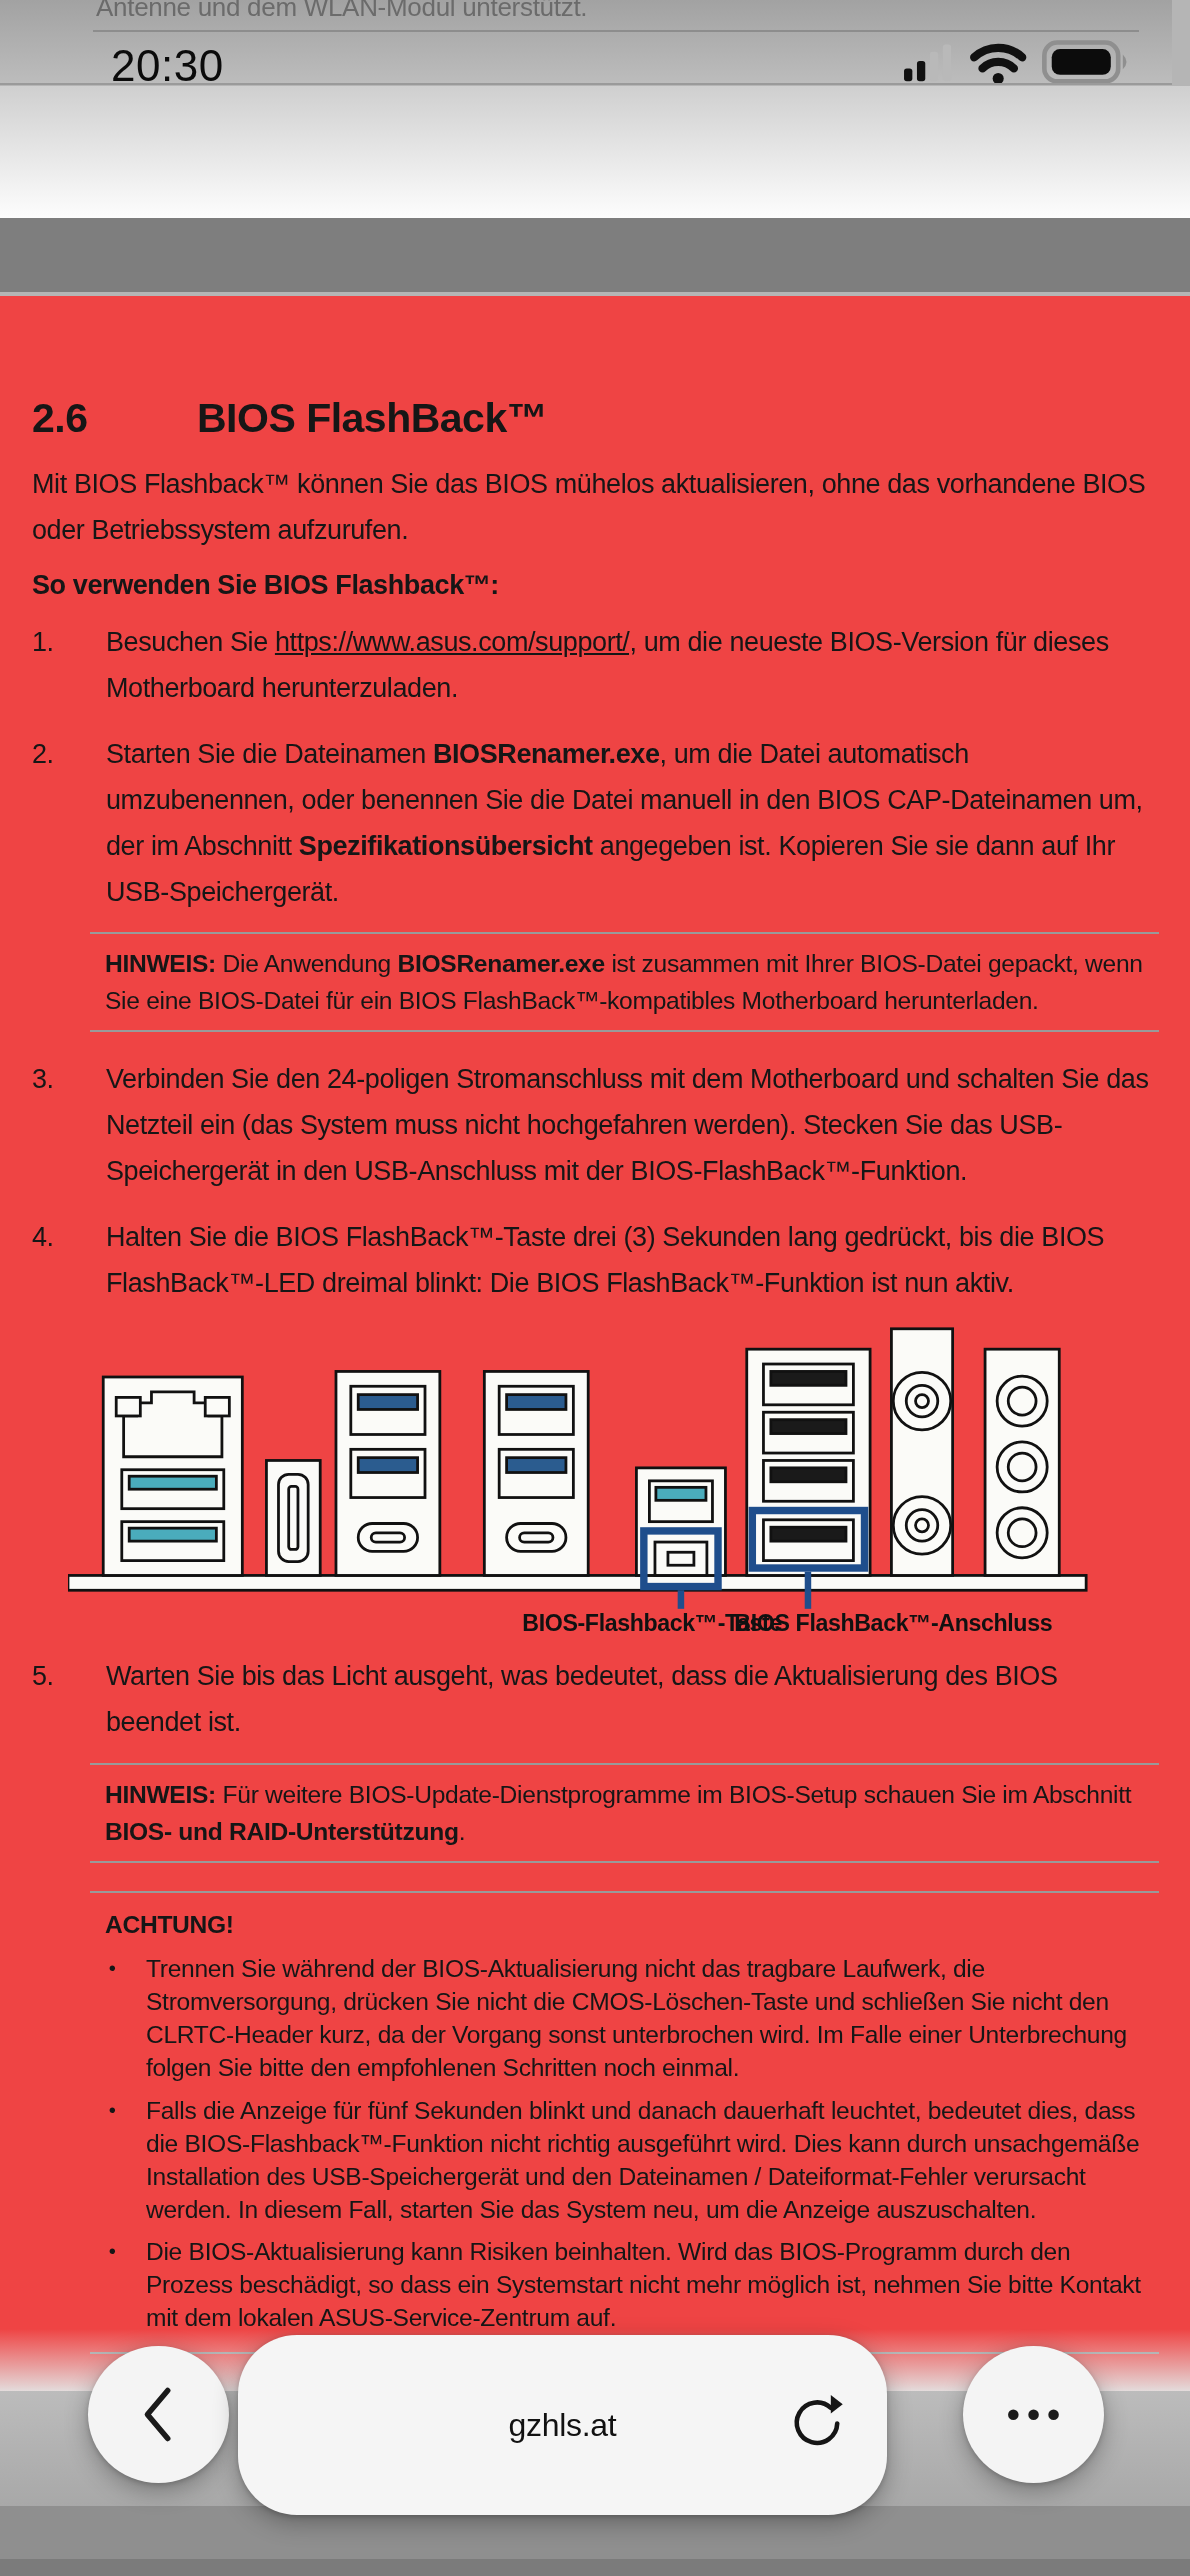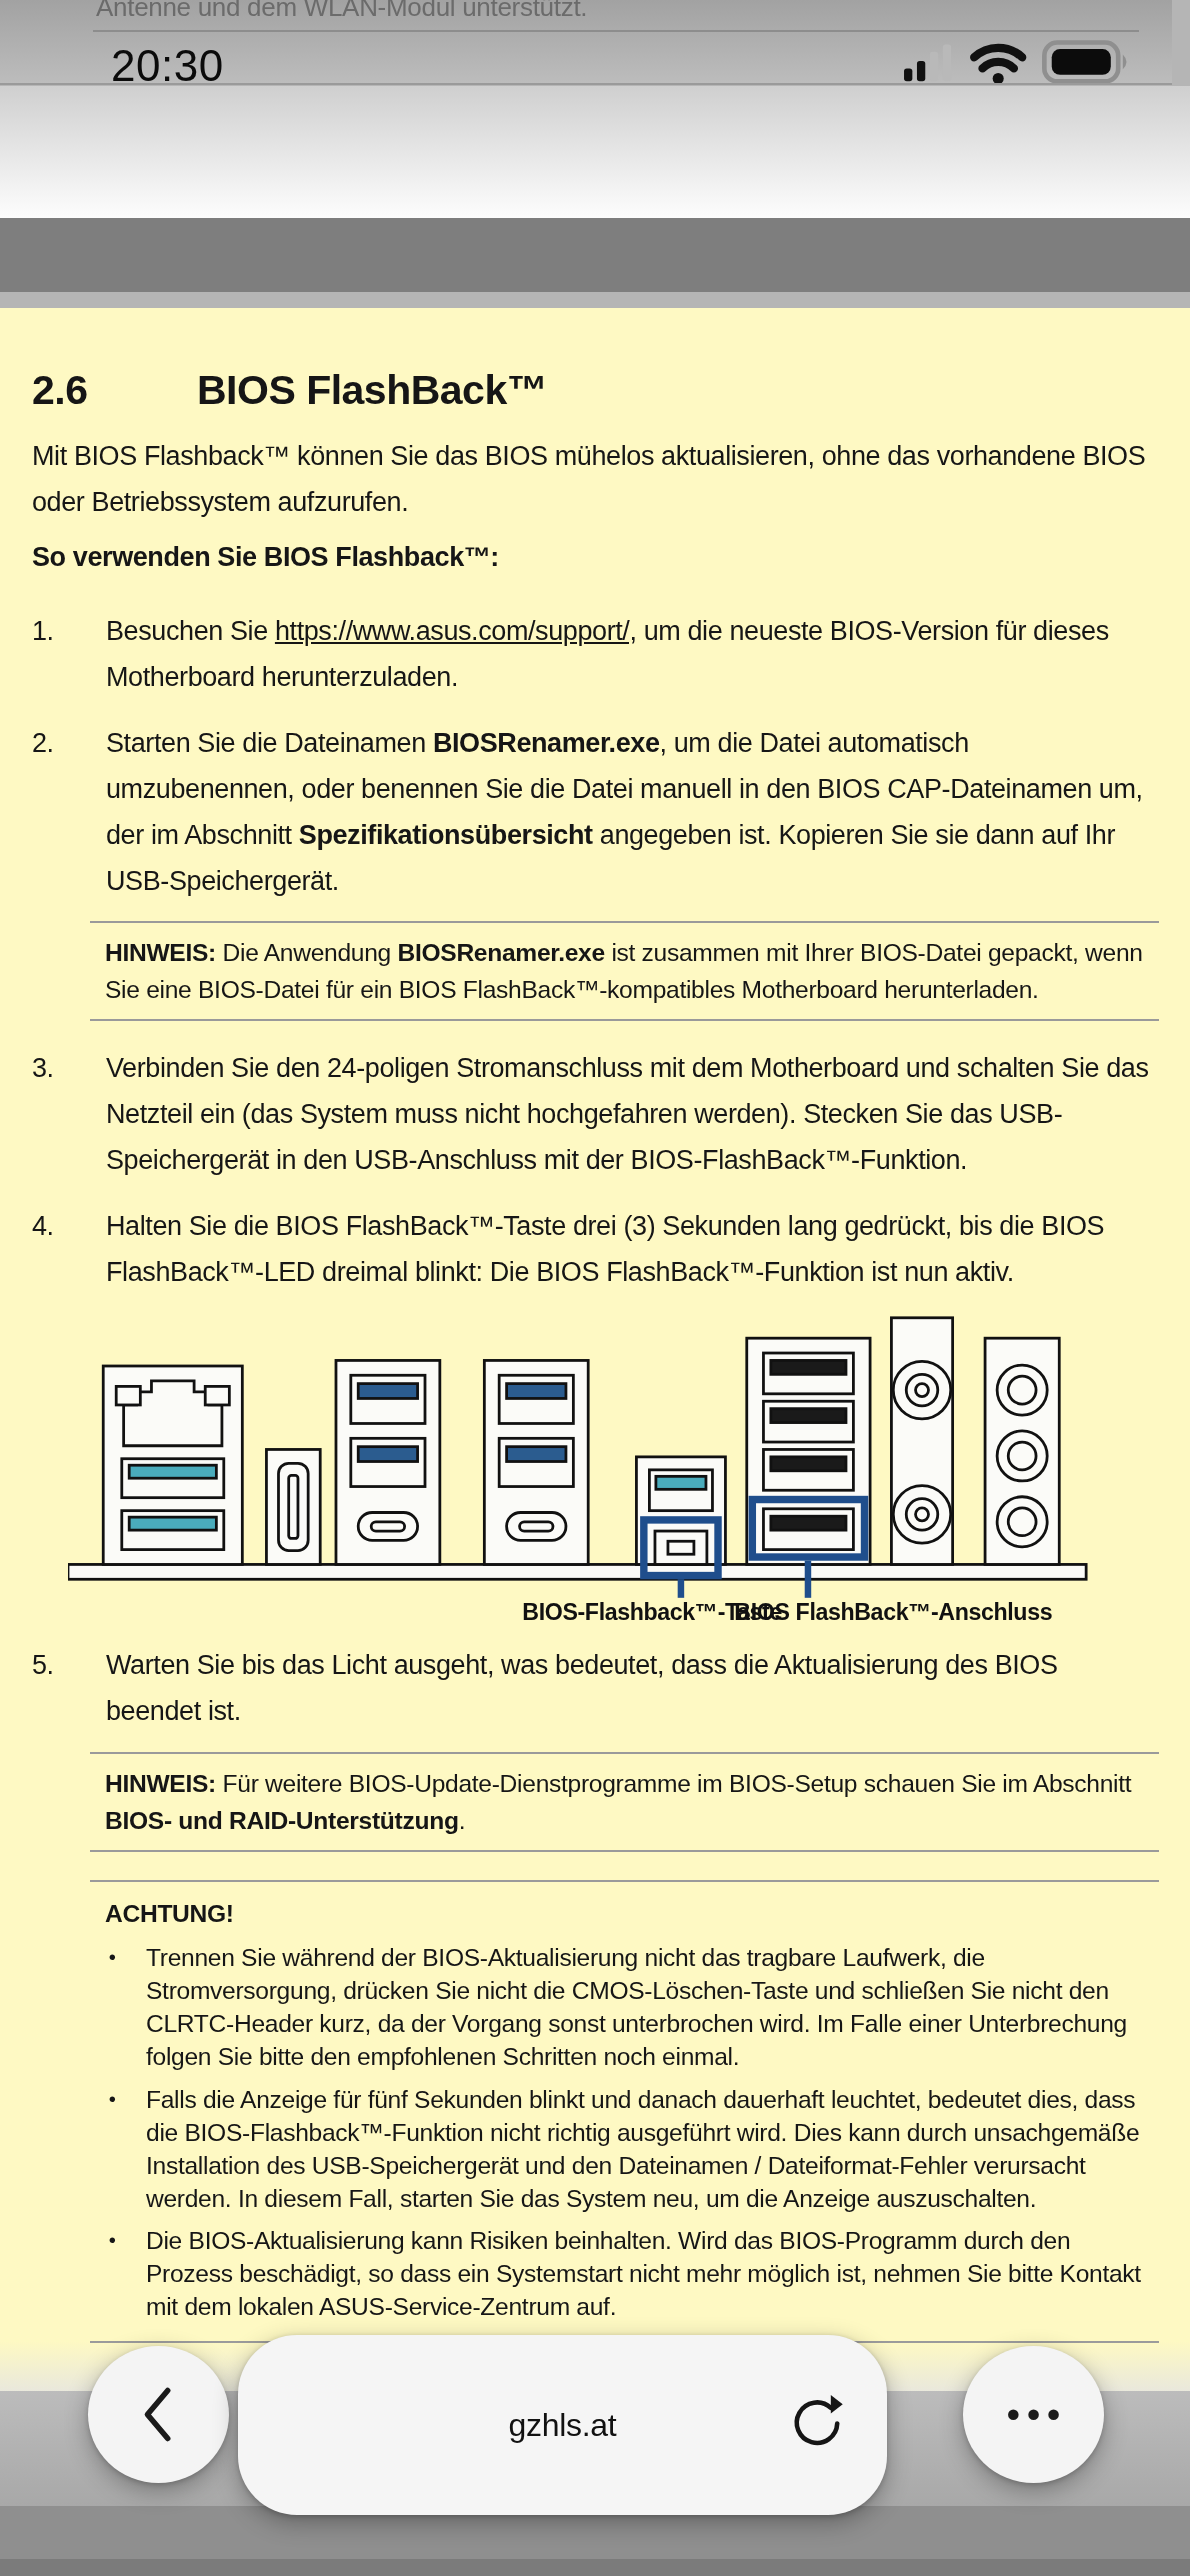--- a/index.html
+++ b/index.html
@@ -27,34 +27,34 @@
   .status-icons { position:absolute; top:37px; left:898px; width:241px; height:48px; }
   .statusbar-bottom-line { position:absolute; top:83px; left:0; width:1191px; height:2.8px; background:#9a9a9a; }
   
   .mid-gradient { position:absolute; top:86px; left:0; width:1191px; height:132px; background:linear-gradient(#cfcfcf,#fdfdfd); }
   .page-gap-band { position:absolute; top:218px; left:0; width:1191px; height:74px; background:#7e7e7e; }
   .bottom-band-1 { position:absolute; top:2391px; left:0; width:1191px; height:115px; background:linear-gradient(#bcbcbc,#a8a8a8); }
   .bottom-band-2 { position:absolute; top:2506px; left:0; width:1191px; height:54px; background:#8f8f8f; }
   .bottom-band-3 { position:absolute; top:2559px; left:0; width:1191px; height:16.7px; background:#7b7b7b; }
   
   .pdf-page {
-    position:absolute; top:308px; left:0; width:1191px; height:2098px;
-    background:#fef9c3; color:#161616;
-    padding:59px 32px 0 32px;
+    position:absolute; top:296px; left:0; width:1191px; height:2098px;
+    background:#ef4444; color:#161616;
+    padding:99px 32px 0 32px;
     font-size:27px; letter-spacing:-0.4px;
   }
   .pdf-page::after {
     content:""; position:absolute; left:0; bottom:0; width:100%; height:65px;
     background:linear-gradient(rgba(255,255,255,0),#e3e3e3);
   }
   .section-head { display:flex; margin-bottom:18.5px; }
   .section-number { width:165px; font-size:41px; font-weight:600; letter-spacing:-0.5px; }
   .section-title  { font-size:41px; font-weight:600; letter-spacing:-0.5px; }
   .intro { line-height:46px; margin-bottom:13px; }
-  .usage-heading { font-weight:bold; line-height:39px; margin-bottom:31px; }
+  .usage-heading { font-weight:bold; line-height:39px; margin-bottom:14px; }
   .step { display:flex; }
   .step .num { width:74px; flex:none; line-height:46px; }
   .step .txt { flex:1; line-height:46px; }
   .gap22 { height:20.4px; } .gap18 { height:16.7px; } .gap26 { height:24px; }
   .gap30 { height:28px; } .gap20 { height:18.5px; } .gap6 { height:5.6px; }
   .note-box {
     margin-left:58px;
     border-top:2.8px solid #9a9a9a; border-bottom:2.8px solid #9a9a9a;
     padding:11px 13px 11px 15px;
     font-size:24.6px; line-height:37px; letter-spacing:-0.3px;

